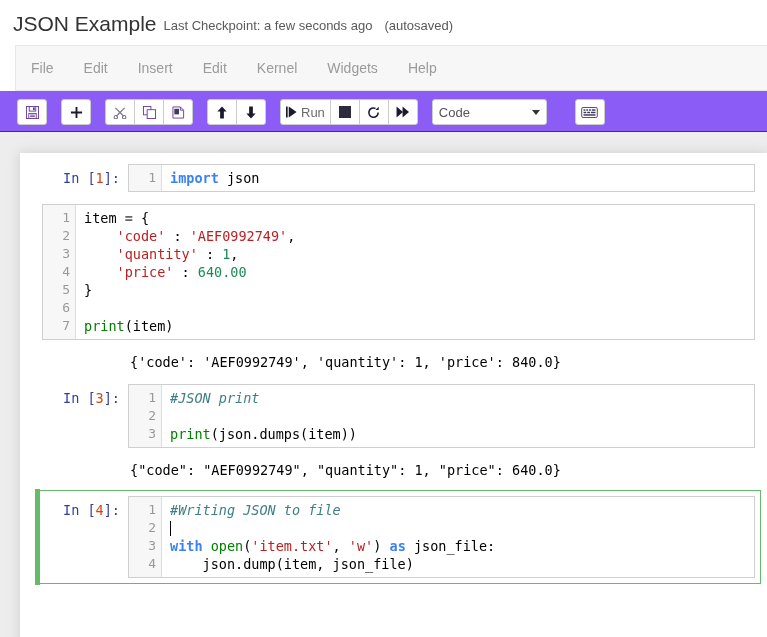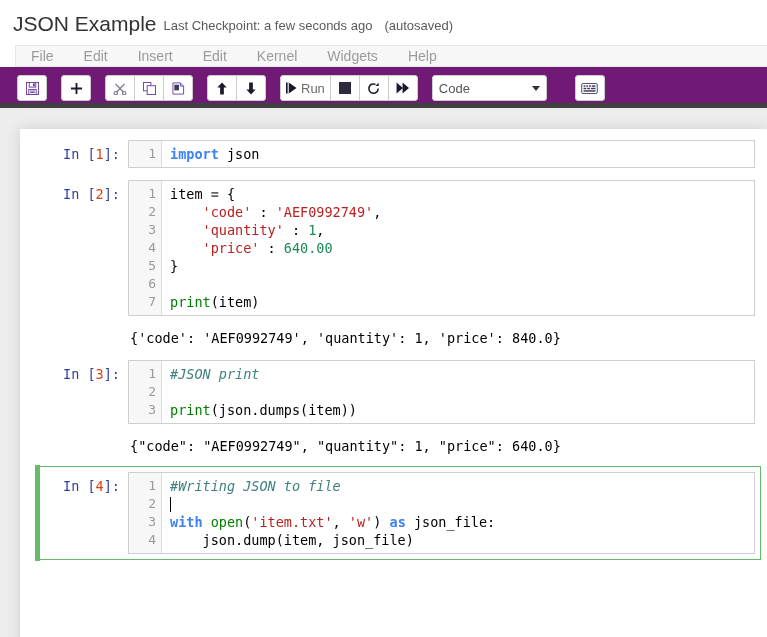--- a/index.html
+++ b/index.html
@@ -73,40 +73,40 @@
   
   #menubar-wrap {
     background: #ffffff;
     padding-left: 15px;
   }
   #menubar {
     background: #f7f7f7;
     border: 1px solid #e7e7e7;
     border-left: 1px solid #e7e7e7;
     border-right: 0;
-    height: 22px;
+    height: 46px;
     display: flex;
     align-items: center;
     box-sizing: border-box;
   }
   .menu-item {
     font-family: "Liberation Sans", sans-serif;
     font-size: 14px;
     color: #9b9b9b;
     padding: 0 15px;
     line-height: 36px;
     cursor: pointer;
     user-select: none;
   }
 
   
   #toolbar-wrap {
-    background: #701a75;
+    background: #8b5cf6;
     padding: 8px 0 8px 17px;
-    border-bottom: 5px solid #404040;
+    border-bottom: 1px solid #404040;
     box-sizing: border-box;
     height: 41px;
   }
   #toolbar {
     display: flex;
     align-items: center;
   }
   .btn-group {
     display: flex;
     margin-right: 14px;
@@ -447,21 +447,20 @@
         <div class="prompt">In&nbsp;[<span class="num">1</span>]:</div>
         <div class="input-area">
           <div class="gutter">1</div>
           <div class="code"><span class="kw">import</span> json</div>
         </div>
       </div>
     </div>
 
     <div class="cell-wrap">
       <div class="cell">
-        <div class="prompt">In&nbsp;[<span class="num">2</span>]:</div>
         <div class="input-area">
           <div class="gutter">1<br>2<br>3<br>4<br>5<br>6<br>7</div>
           <div class="code">item <span class="op">=</span> {
     <span class="str">'code'</span> : <span class="str">'AEF0992749'</span>,
     <span class="str">'quantity'</span> : <span class="num2">1</span>,
     <span class="str">'price'</span> : <span class="num2">640.00</span>
 }
 
 <span class="bi">print</span>(item)</div>
         </div>

